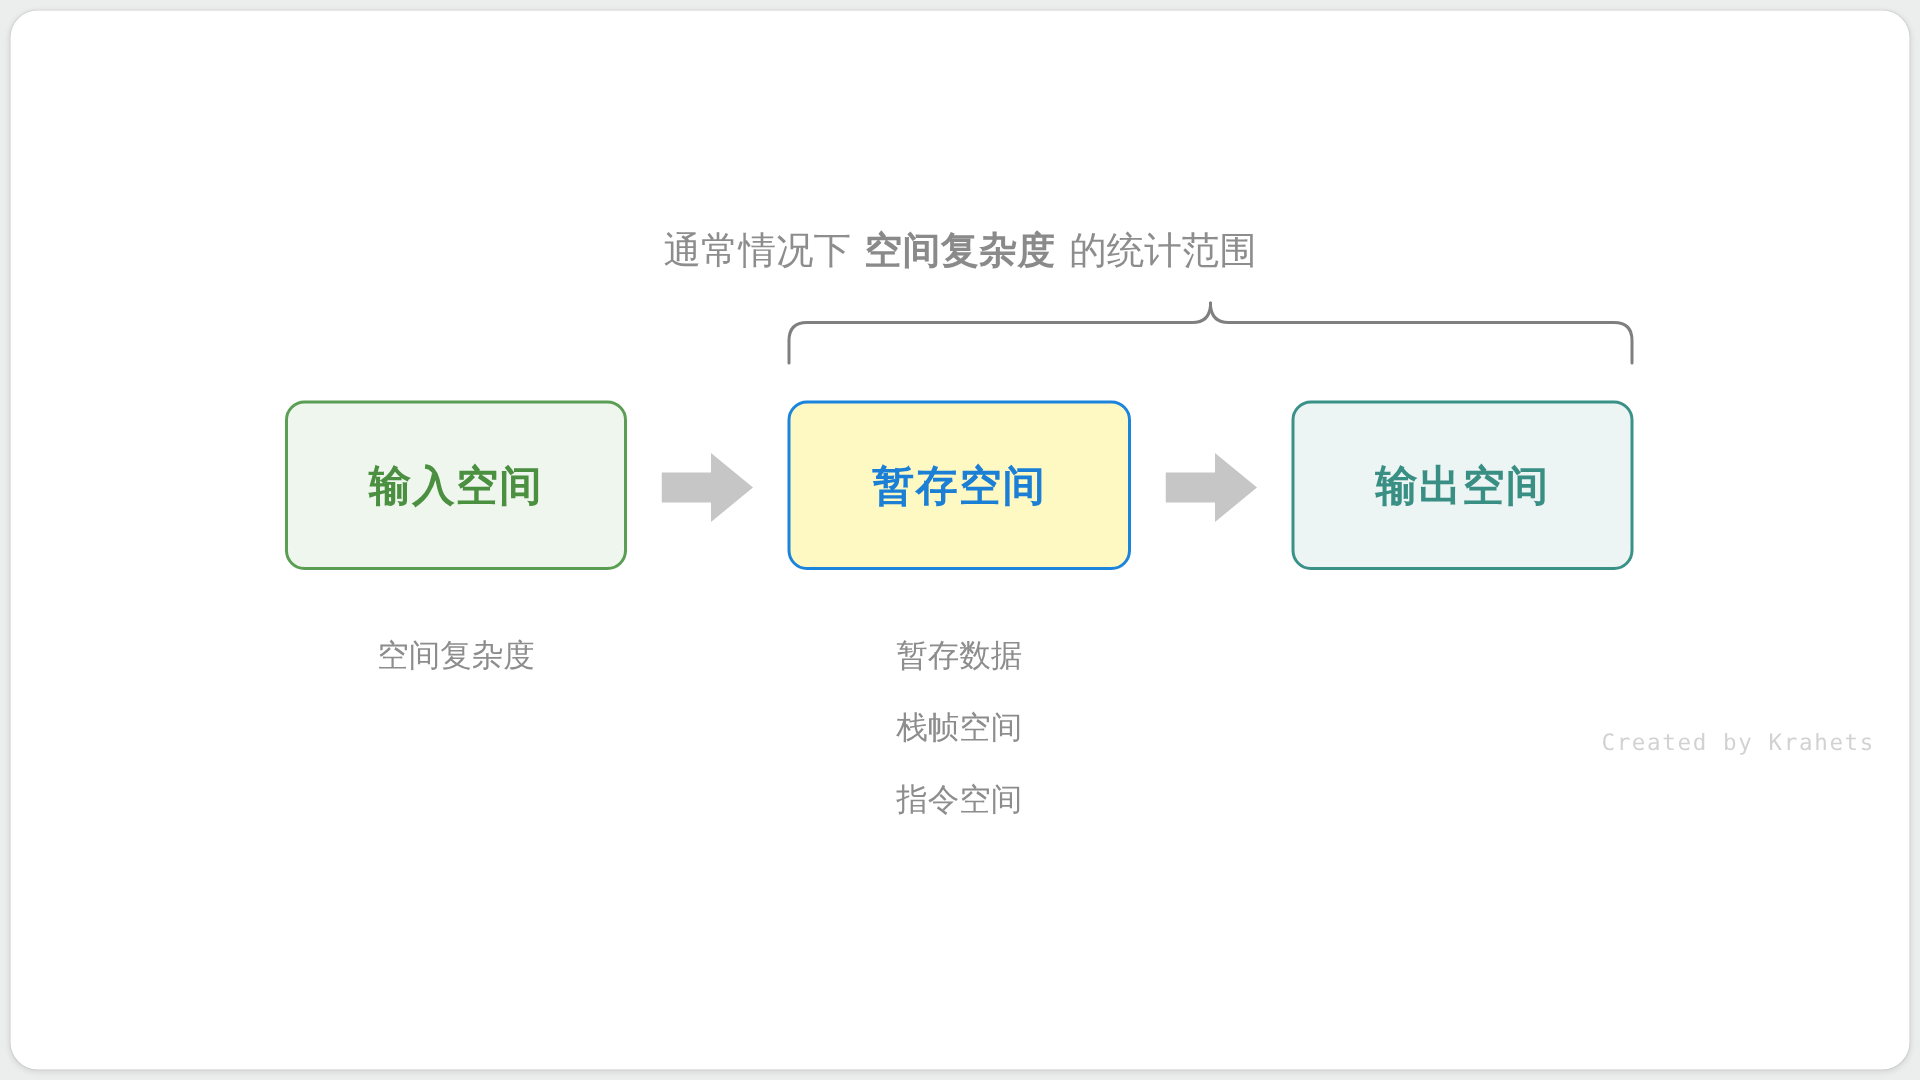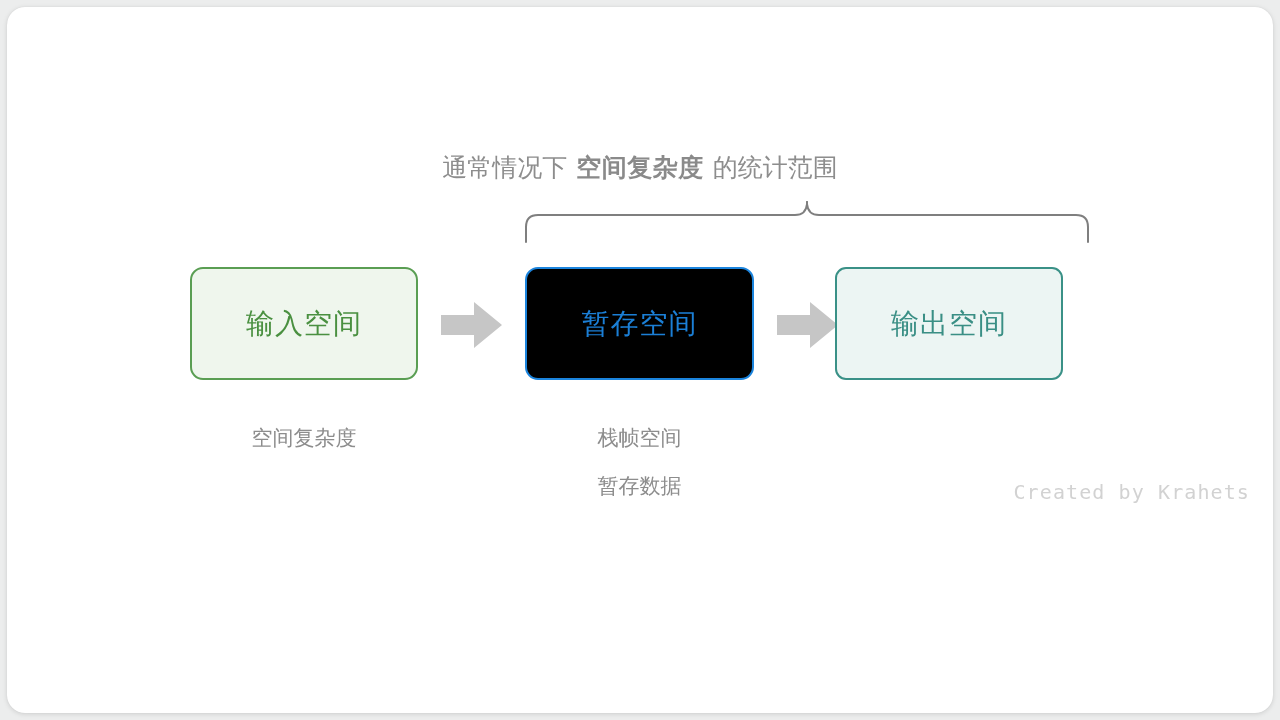--- a/index.html
+++ b/index.html
@@ -71,26 +71,26 @@
     top: 267px;
     height: 113px;
     border-radius: 13px;
     box-sizing: border-box;
     border-width: 2px;
     border-style: solid;
     display: flex;
     align-items: center;
     justify-content: center;
     font-size: 28px;
-    font-weight: 400;
+    font-weight: 700;
     letter-spacing: 1px;
   }
   .box-input   { left: 190px; width: 228px; }
   .box-buffer  { left: 525px; width: 229px; }
-  .box-output  { left: 835px; width: 228px; border-radius: 11px; }
+  .box-output  { left: 861px; width: 228px; }
 
   
   .arrow {
     position: absolute;
     top: 301px;
     width: 62px;
     height: 48px;
   }
   .arrow-1 { left: 441px; }
   .arrow-2 { left: 777px; }
@@ -108,21 +108,21 @@
   .caption-buffer { left: 525px; top: 414px; width: 229px; }
   .caption-output { left: 861px; top: 414px; width: 228px; }
   .caption .line { display: block; }
 
   
   .watermark {
     position: absolute;
     right: 30px;
     bottom: 20px;
     font-family: "DejaVu Sans Mono", "Liberation Mono", monospace;
-    font-size: 20px;
+    font-size: 15px;
     letter-spacing: 1.1px;
     color: #d2d2d2;
     white-space: nowrap;
   }
 </style>
 </head>
 <body>
 
 <div id="canvas">
   <div class="card"></div>
@@ -141,36 +141,37 @@
   <div class="box box-input" style="background: rgb(239, 246, 237); border-color: rgb(90, 158, 83); color: rgb(74, 144, 64);">
     <span>输入空间</span>
   </div>
 
   <div class="arrow arrow-1">
     <svg width="62" height="48" viewBox="0 0 62 48" xmlns="http://www.w3.org/2000/svg">
       <path d="M0 14 L33 14 L33 1 L61 24 L33 47 L33 34 L0 34 Z" fill="#c6c6c6"></path>
     </svg>
   </div>
 
-  <div class="box box-buffer" style="background: #000000; border-color: rgb(27, 132, 221); color: rgb(27, 127, 214);">
+  <div class="box box-buffer" style="background: #fef9c3; border-color: rgb(27, 132, 221); color: rgb(27, 127, 214);">
     <span>暂存空间</span>
   </div>
 
   <div class="arrow arrow-2">
     <svg width="62" height="48" viewBox="0 0 62 48" xmlns="http://www.w3.org/2000/svg">
       <path d="M0 14 L33 14 L33 1 L61 24 L33 47 L33 34 L0 34 Z" fill="#c6c6c6"></path>
     </svg>
   </div>
 
   <div class="box box-output" style="background: rgb(236, 245, 243); border-color: rgb(58, 145, 135); color: rgb(58, 143, 133);">
     <span>输出空间</span>
   </div>
 
   <div class="caption caption-input">
     <span class="line">空间复杂度</span>
   </div>
   <div class="caption caption-buffer">
+    <span class="line">暂存数据</span>
     <span class="line">栈帧空间</span>
-    <span class="line">暂存数据</span>
+    <span class="line">指令空间</span>
   </div>
 
   <div class="watermark">Created by Krahets</div>
 </div>
 
 </body></html>

